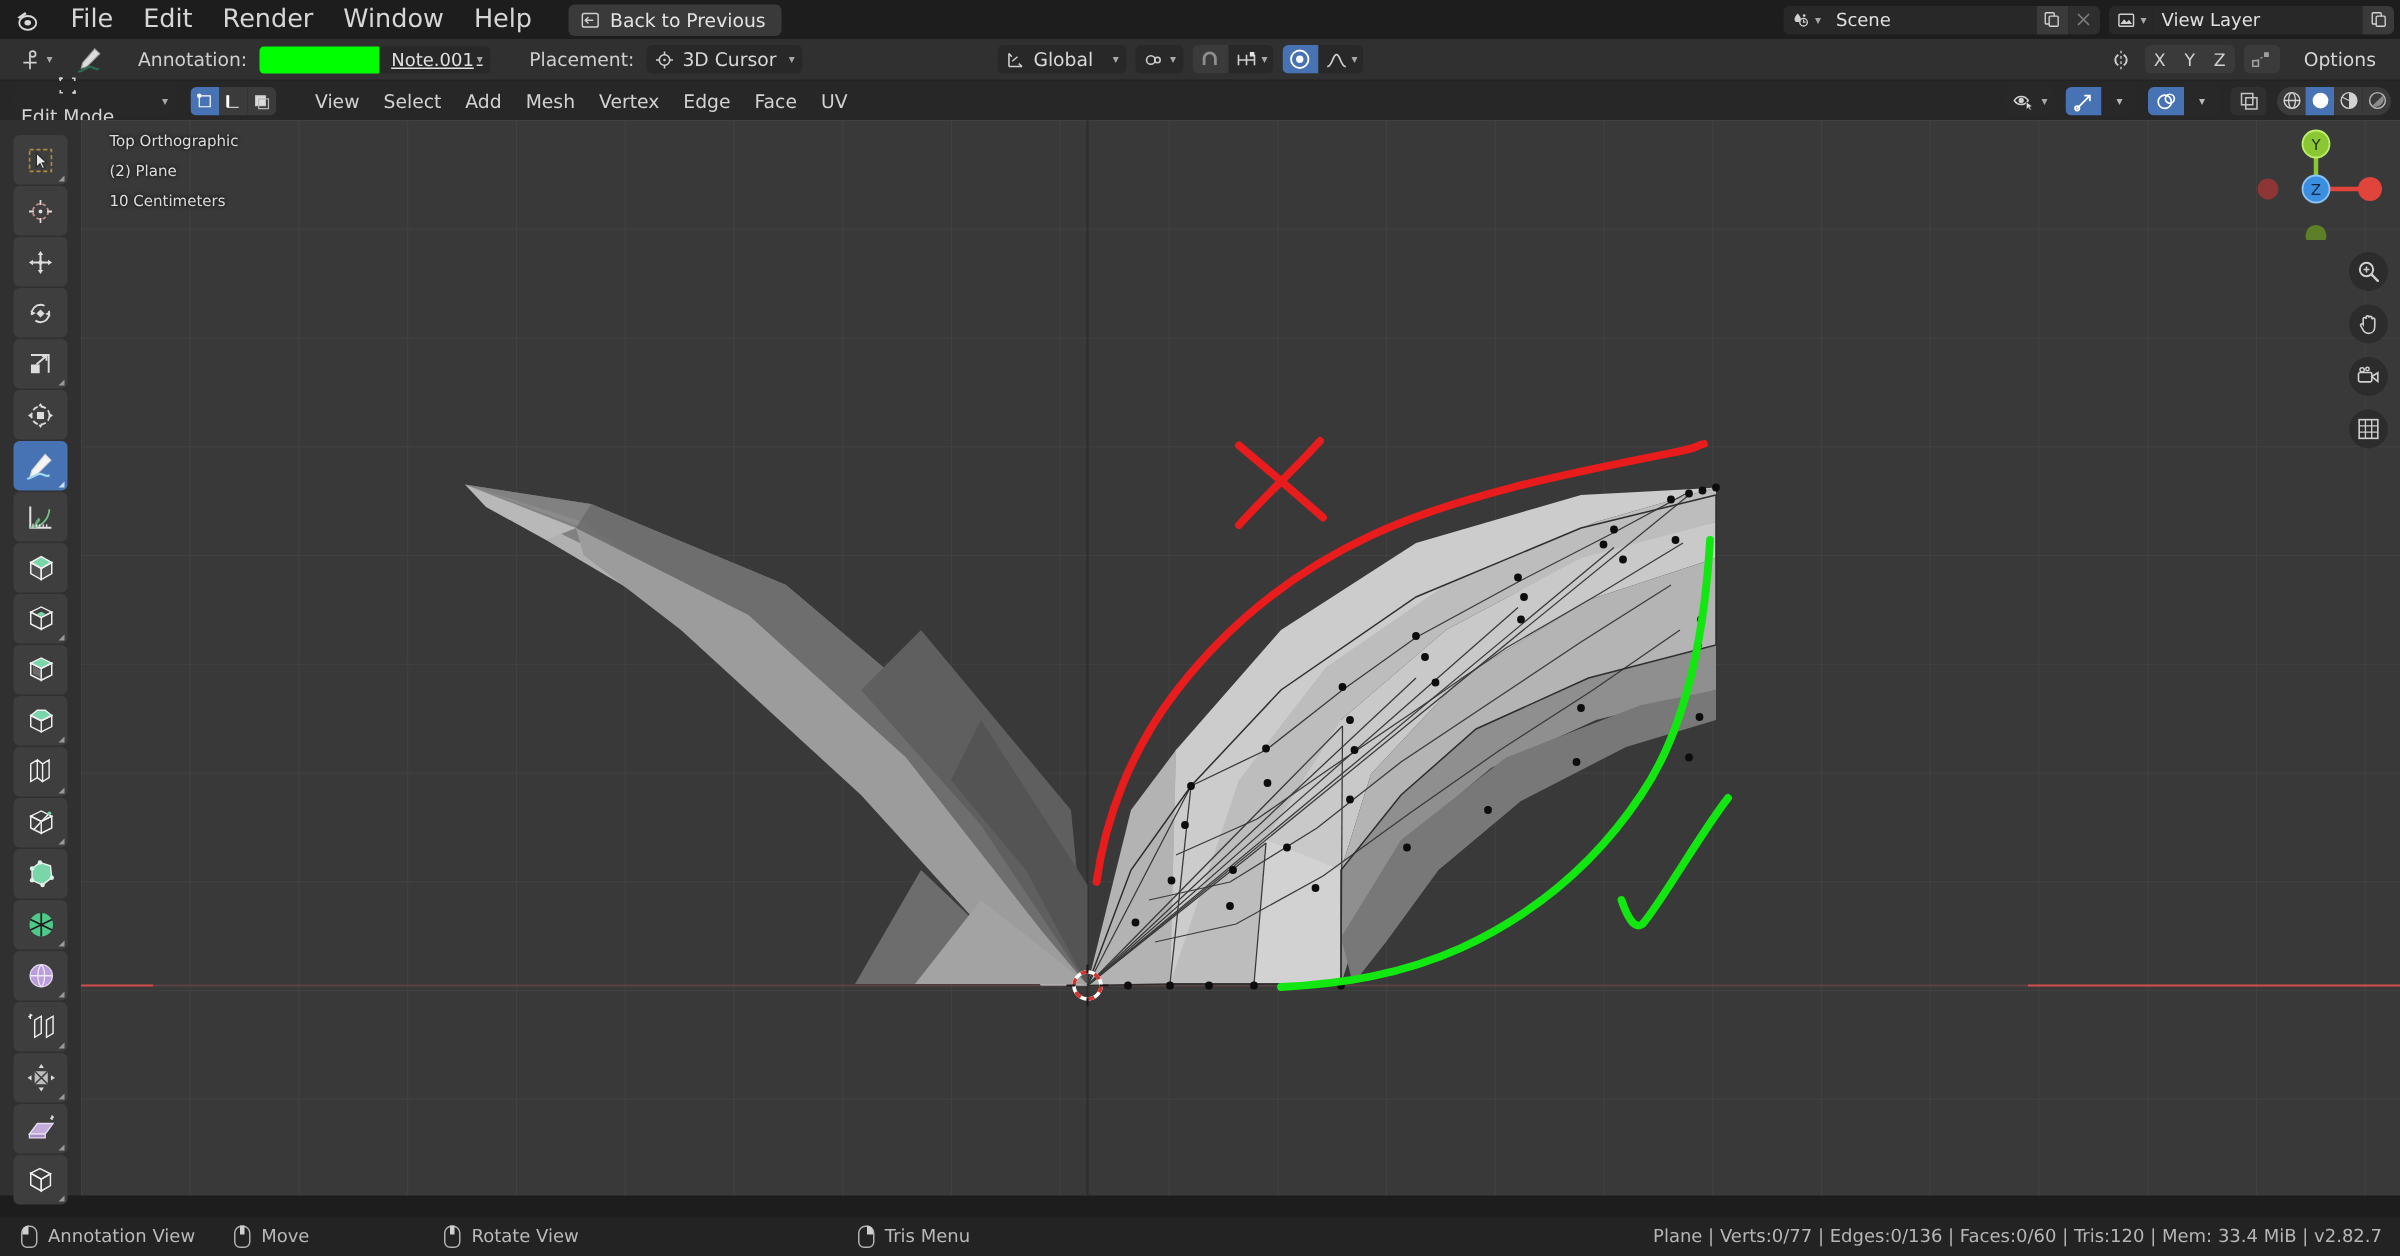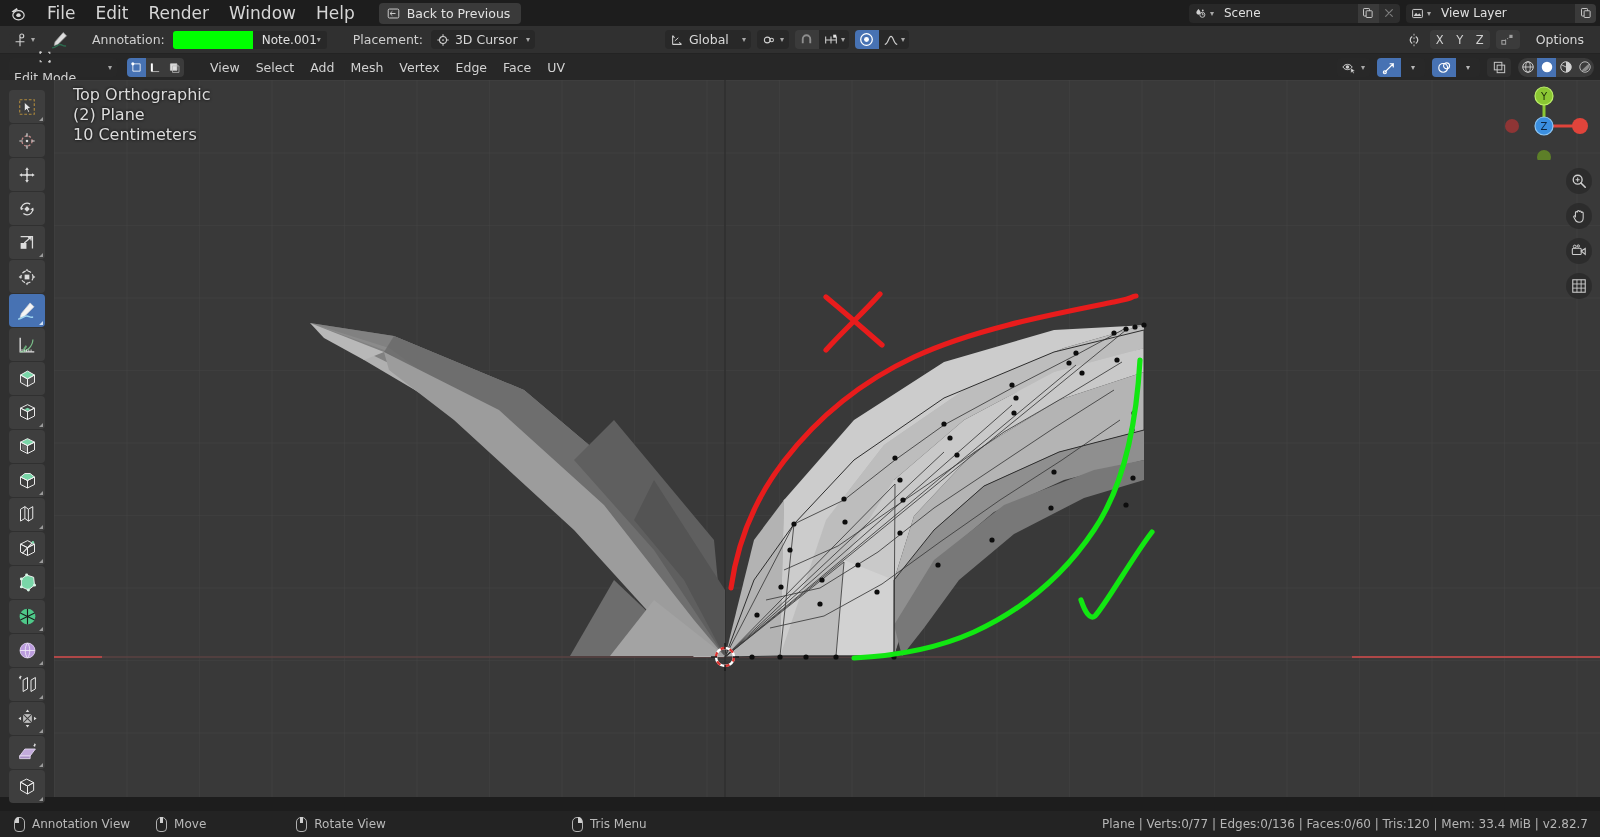--- a/index.html
+++ b/index.html
@@ -61,23 +61,23 @@
   .ts-pad { padding-left: 9px; }
   .ts-label { color:#cfcfcf; font-size: 12.5px; margin-right: 8px; }
   .ts-dropdown {
     display:flex; align-items:center; gap:5px; background:#282828;
     border-radius: 4px; height: 19px; padding: 0 5px; color:#d8d8d8;
   }
   .color-swatch {
     width: 80px; height: 18px; border-radius: 3px 0 0 3px; background:#00ff00;
   }
   .note-select {
-    display:flex; align-items:center; justify-content:center;
+    display:flex; align-items:center; justify-content:space-between;
     background:#282828; height:18px; width:74px; border-radius: 0 3px 3px 0;
-    padding: 0 5px 0 8px; font-size:12px; color:#e0e0e0;
+    padding: 0 5px 0 8px; font-size:12px; color:#e0e0e0;text-decoration:underline;
   }
   .iconbtn {
     width: 24px; height: 19px; display:flex; align-items:center; justify-content:center;
     background:#282828;
   }
   .iconbtn.active { background:#4772b3; }
   .iconbtn.raised { background:#3b3b3b; }
   .grp { display:flex; align-items:center; border-radius:4px; overflow:hidden; }
   .xyz-btn {
     width: 20px; height: 19px; background:#3a3a3a; display:flex;
@@ -129,21 +129,21 @@
     position:absolute; right:2px; bottom:2px; width:0; height:0;
     border-left: 4px solid transparent; border-bottom: 4px solid #9a9a9a;
   }
 
   
   .viewport {
     position: absolute; left: 54px; top: 80px; width: 1546px; height: 717px;
     background: #393939; overflow: hidden;
   }
   .vp-overlay-text {
-    position:absolute; left: 19px; top: 5px; font-size: 16px;
+    position:absolute; left: 19px; top: 5px; font-size: 10px;
     color: #dcdcdc; line-height: 20px; z-index: 20; text-shadow: 0 0 3px #000;
   }
 
   
   .nav-side {
     position:absolute; right: 8px; top: 88px; display:flex; flex-direction:column; gap: 9px; z-index: 25;
   }
   .nav-circle {
     width: 26px; height: 26px; border-radius: 50%;
     background: rgba(40,40,40,0.75);

